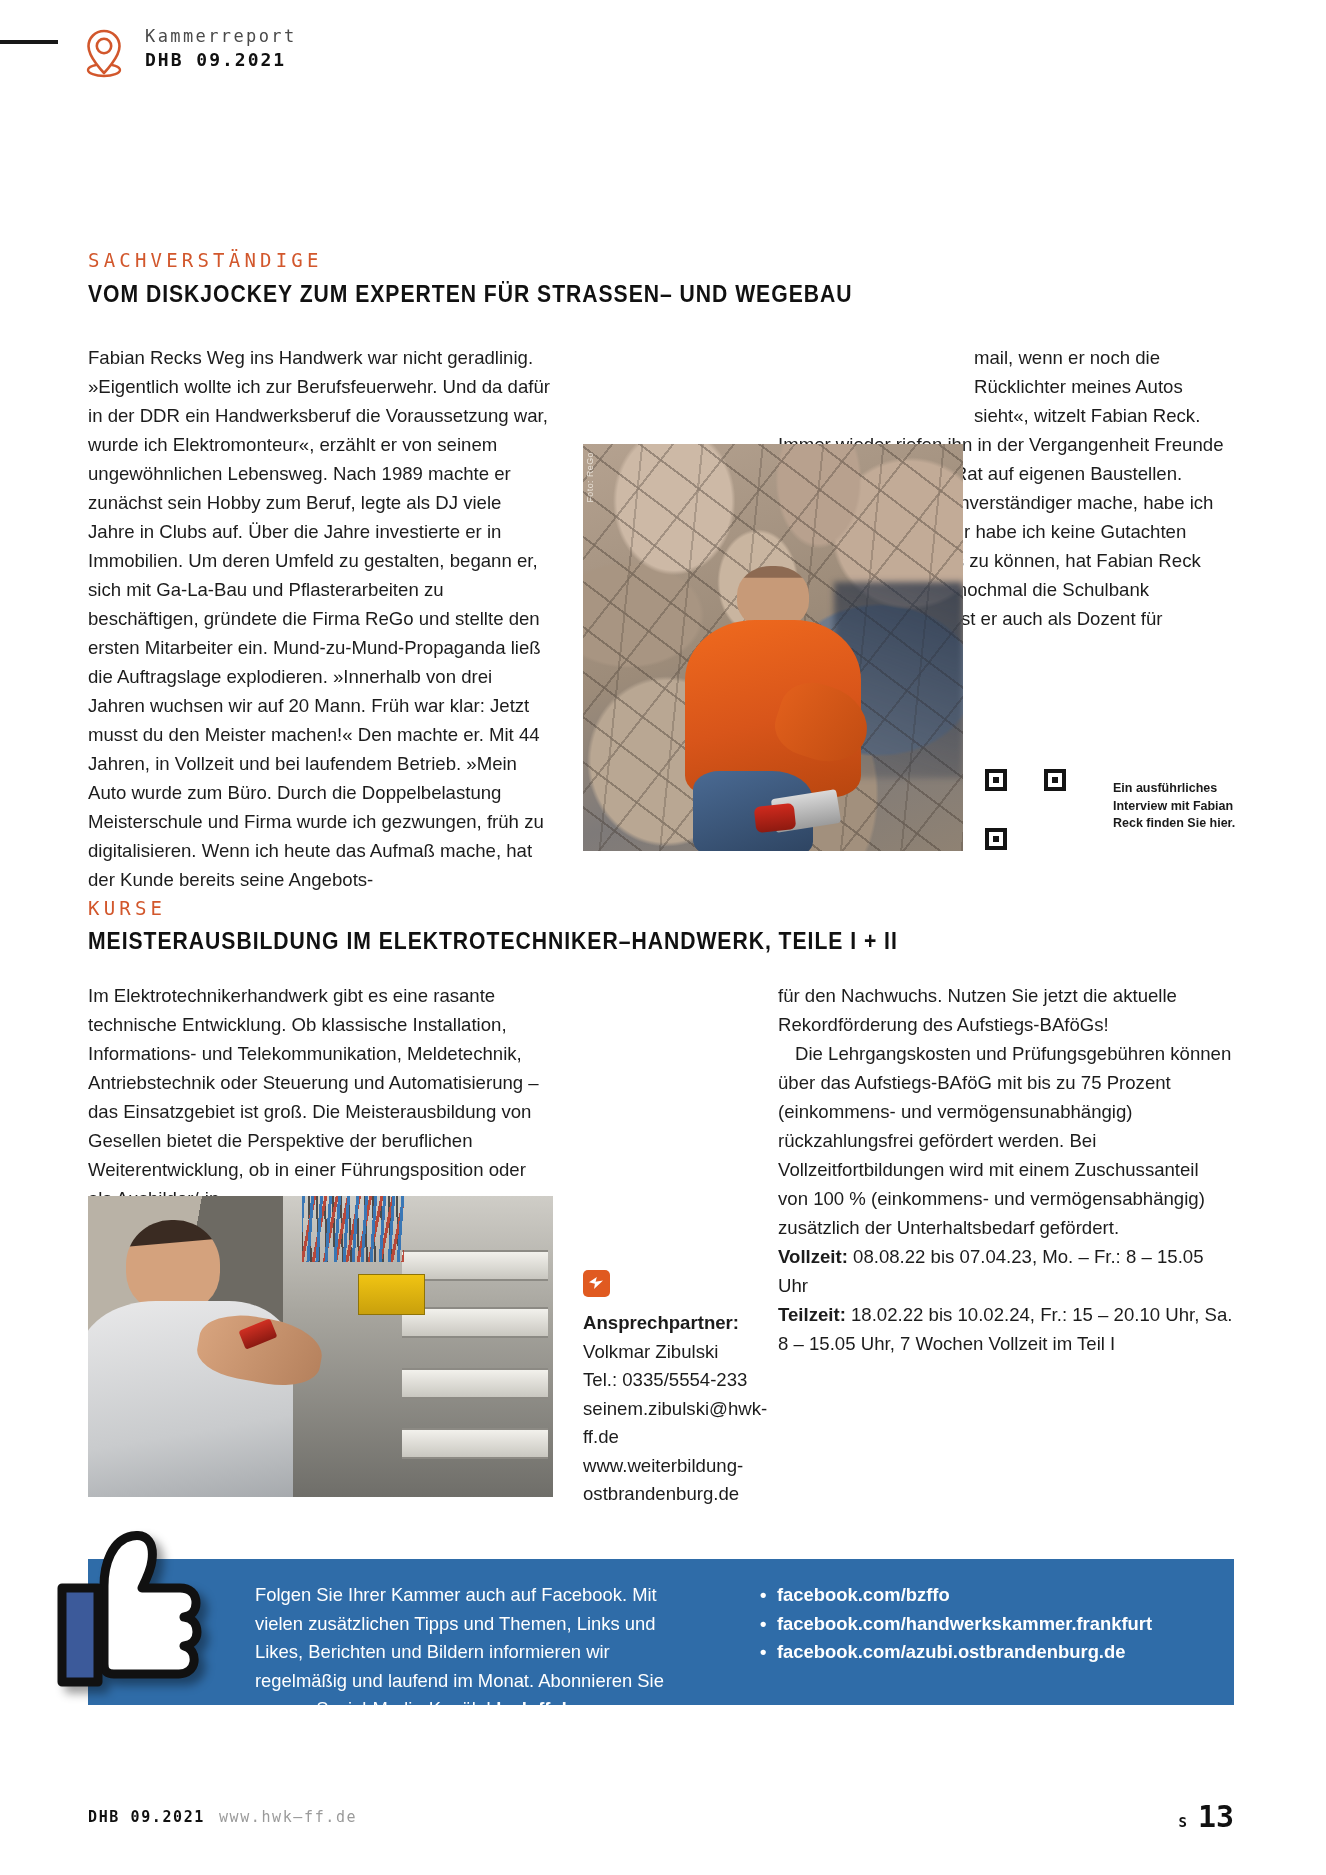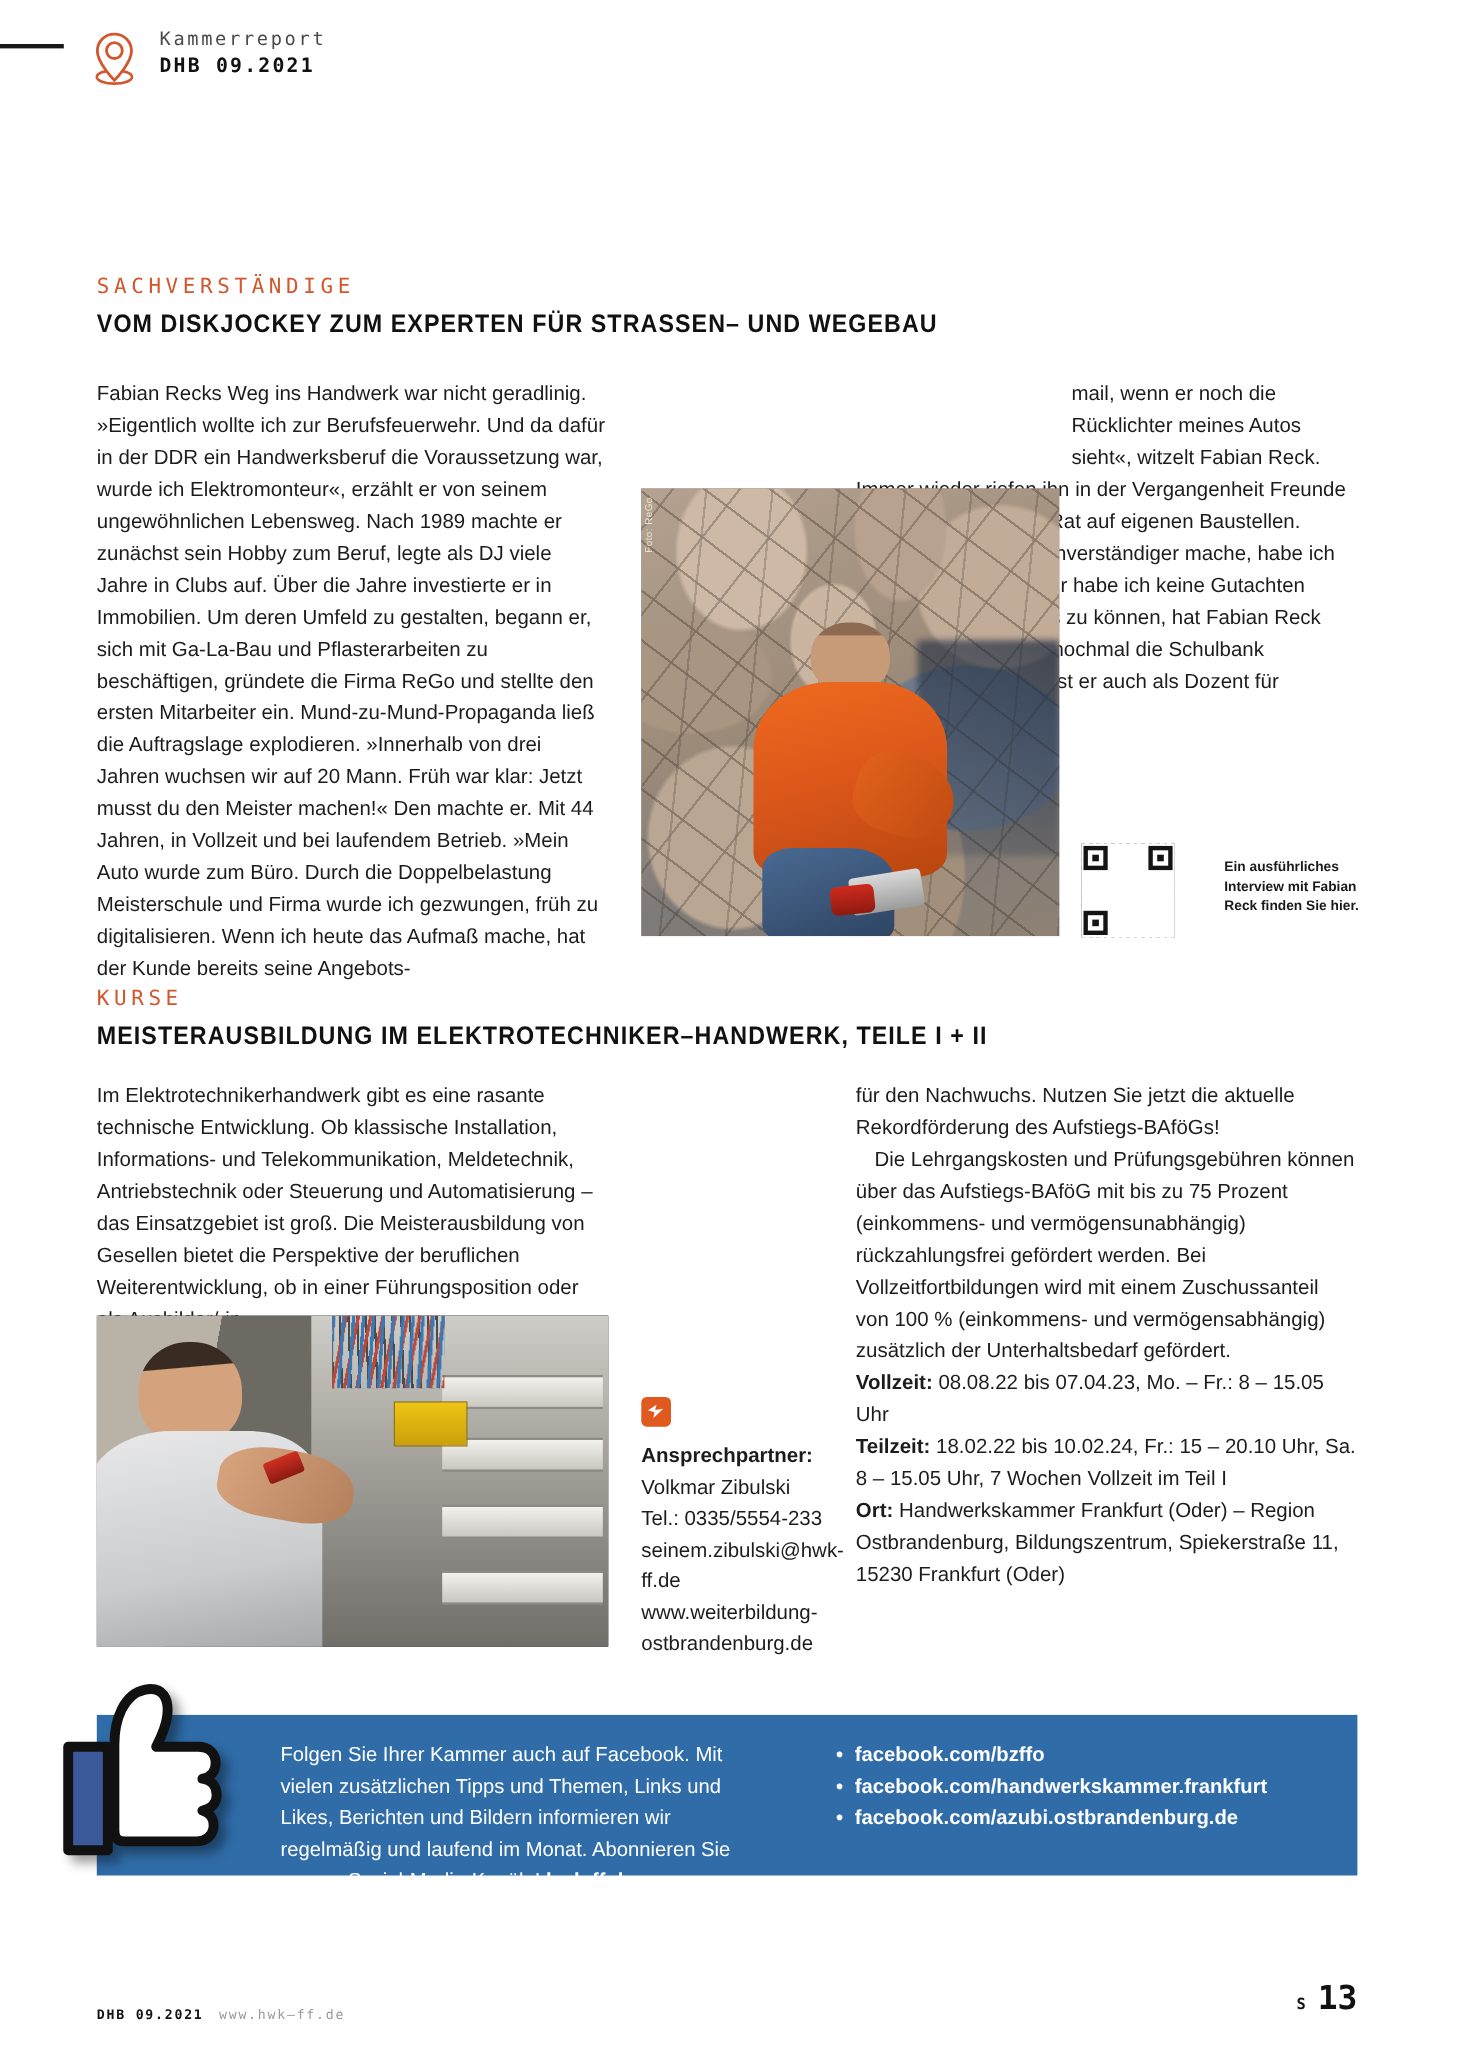--- a/index.html
+++ b/index.html
@@ -424,24 +424,23 @@
     position: absolute;
     left: 88px;
     top: 1808px;
     width: 1146px;
     height: 30px;
   }
   .footer-left {
     position: absolute;
     left: 0; top: 0;
     font-family: "DejaVu Sans Mono", monospace;
-    font-size: 12px;
+    font-size: 15px;
     letter-spacing: 1.6px;
     white-space: nowrap;
-    margin-top: 16px;
   }
   .footer-left .issue { font-weight: bold; color: #111; }
   .footer-left .url   { color: #9a9a9a; margin-left: 14px; }
   .footer-right {
     position: absolute;
     right: 0; top: -9px;
     font-family: "DejaVu Sans Mono", monospace;
     white-space: nowrap;
     text-align: right;
   }
@@ -508,21 +507,20 @@
     <p>Im Elektrotechnikerhandwerk gibt es eine rasante technische Entwicklung. Ob klassische Installation, Informations- und Telekommunikation, Meldetechnik, Antriebstechnik oder Steuerung und Automatisierung – das Einsatzgebiet ist groß. Die Meisterausbildung von Gesellen bietet die Perspektive der beruflichen Weiterentwicklung, ob in einer Führungsposition oder als Ausbilder/-in</p>
   </div>
 
   <div class="col-text" id="art2-right">
     <p>für den Nachwuchs. Nutzen Sie jetzt die aktuelle Rekordförderung des Aufstiegs-BAföGs!</p>
     <p class="indent">Die Lehrgangskosten und Prüfungsgebühren können über das Aufstiegs-BAföG mit bis zu 75 Prozent (einkommens- und vermögensunabhängig) rückzahlungsfrei gefördert werden. Bei Vollzeitfortbildungen wird mit einem Zuschussanteil von 100 % (einkommens- und vermögensabhängig) zusätzlich der Unterhaltsbedarf gefördert.</p>
 
 
     <p class="termine"><b>Vollzeit:</b><span> 08.08.22 bis 07.04.23, Mo. – Fr.: 8 – 15.05 Uhr</span></p>
     <p class="termine"><b>Teilzeit:</b><span> 18.02.22 bis 10.02.24, Fr.: 15 – 20.10 Uhr, Sa. 8 – 15.05 Uhr, 7 Wochen Vollzeit im Teil I</span></p>
-    <p class="termine"><b>Ort:</b><span> Handwerkskammer Frankfurt (Oder) – Region Ostbrandenburg, Bildungszentrum, Spiekerstraße 11, 15230 Frankfurt (Oder)</span></p>
 
   </div>
 
   <div class="photo2">
     <div class="wall"></div>
     <div class="cabinet">
       <div class="rail r1"></div>
       <div class="rail r2"></div>
       <div class="rail r3"></div>
       <div class="rail r4"></div>

